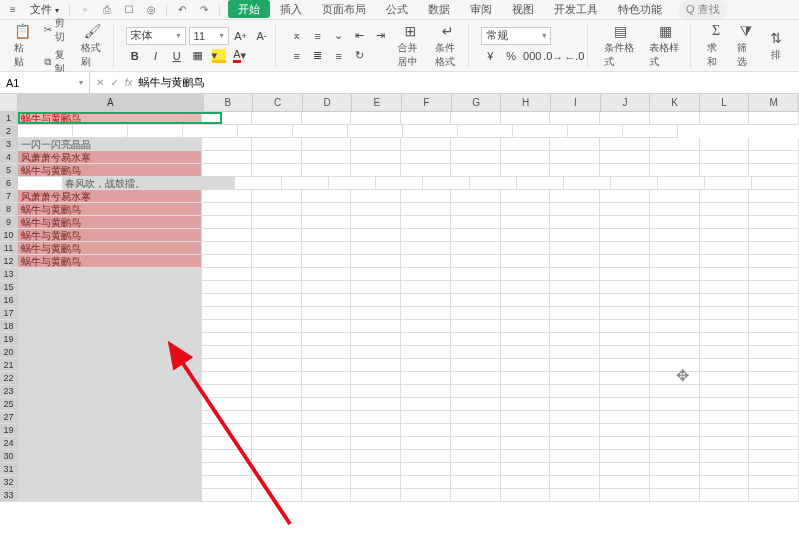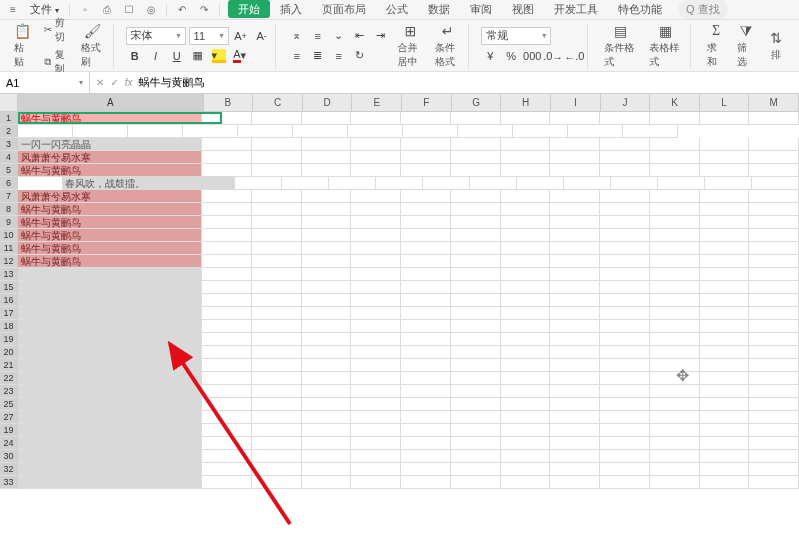--- a/index.html
+++ b/index.html
@@ -647,20 +647,36 @@
           <div class="cell" style="width: 55px;"></div>
           <div class="cell" style="width: 55px;"></div>
           <div class="cell" style="width: 55px;"></div>
           <div class="cell" style="width: 55px;"></div>
           <div class="cell" style="width: 55px;"></div>
           <div class="cell" style="width: 55px;"></div>
           <div class="cell" style="width: 55px;"></div>
           <div class="cell" style="width: 55px;"></div>
         </div>
         <div class="row">
+          <div class="rowh sel">31</div>
+          <div class="cell colA sel" style="width: 206px;"></div>
+          <div class="cell" style="width: 55px;"></div>
+          <div class="cell" style="width: 55px;"></div>
+          <div class="cell" style="width: 55px;"></div>
+          <div class="cell" style="width: 55px;"></div>
+          <div class="cell" style="width: 55px;"></div>
+          <div class="cell" style="width: 55px;"></div>
+          <div class="cell" style="width: 55px;"></div>
+          <div class="cell" style="width: 55px;"></div>
+          <div class="cell" style="width: 55px;"></div>
+          <div class="cell" style="width: 55px;"></div>
+          <div class="cell" style="width: 55px;"></div>
+          <div class="cell" style="width: 55px;"></div>
+        </div>
+        <div class="row">
           <div class="rowh sel">32</div>
           <div class="cell colA sel" style="width: 206px;"></div>
           <div class="cell" style="width: 55px;"></div>
           <div class="cell" style="width: 55px;"></div>
           <div class="cell" style="width: 55px;"></div>
           <div class="cell" style="width: 55px;"></div>
           <div class="cell" style="width: 55px;"></div>
           <div class="cell" style="width: 55px;"></div>
           <div class="cell" style="width: 55px;"></div>
           <div class="cell" style="width: 55px;"></div>

